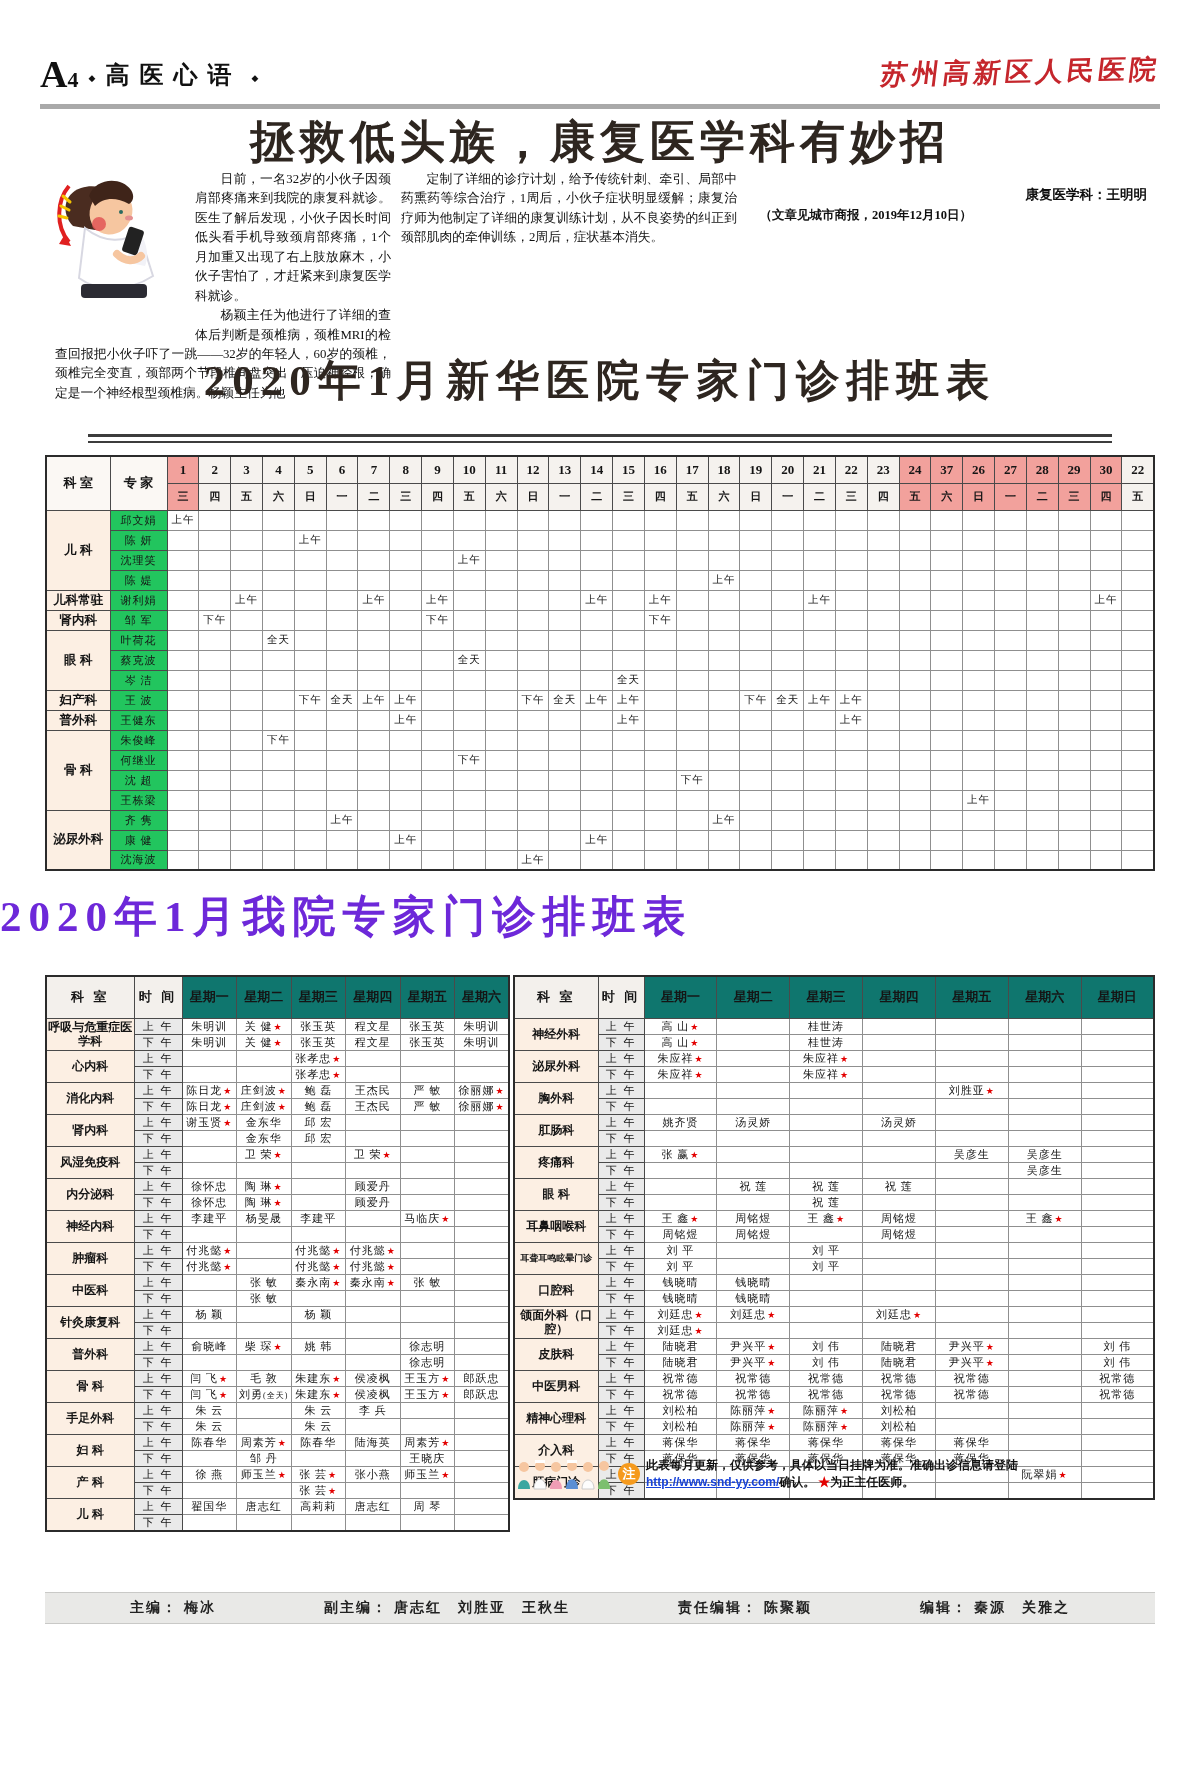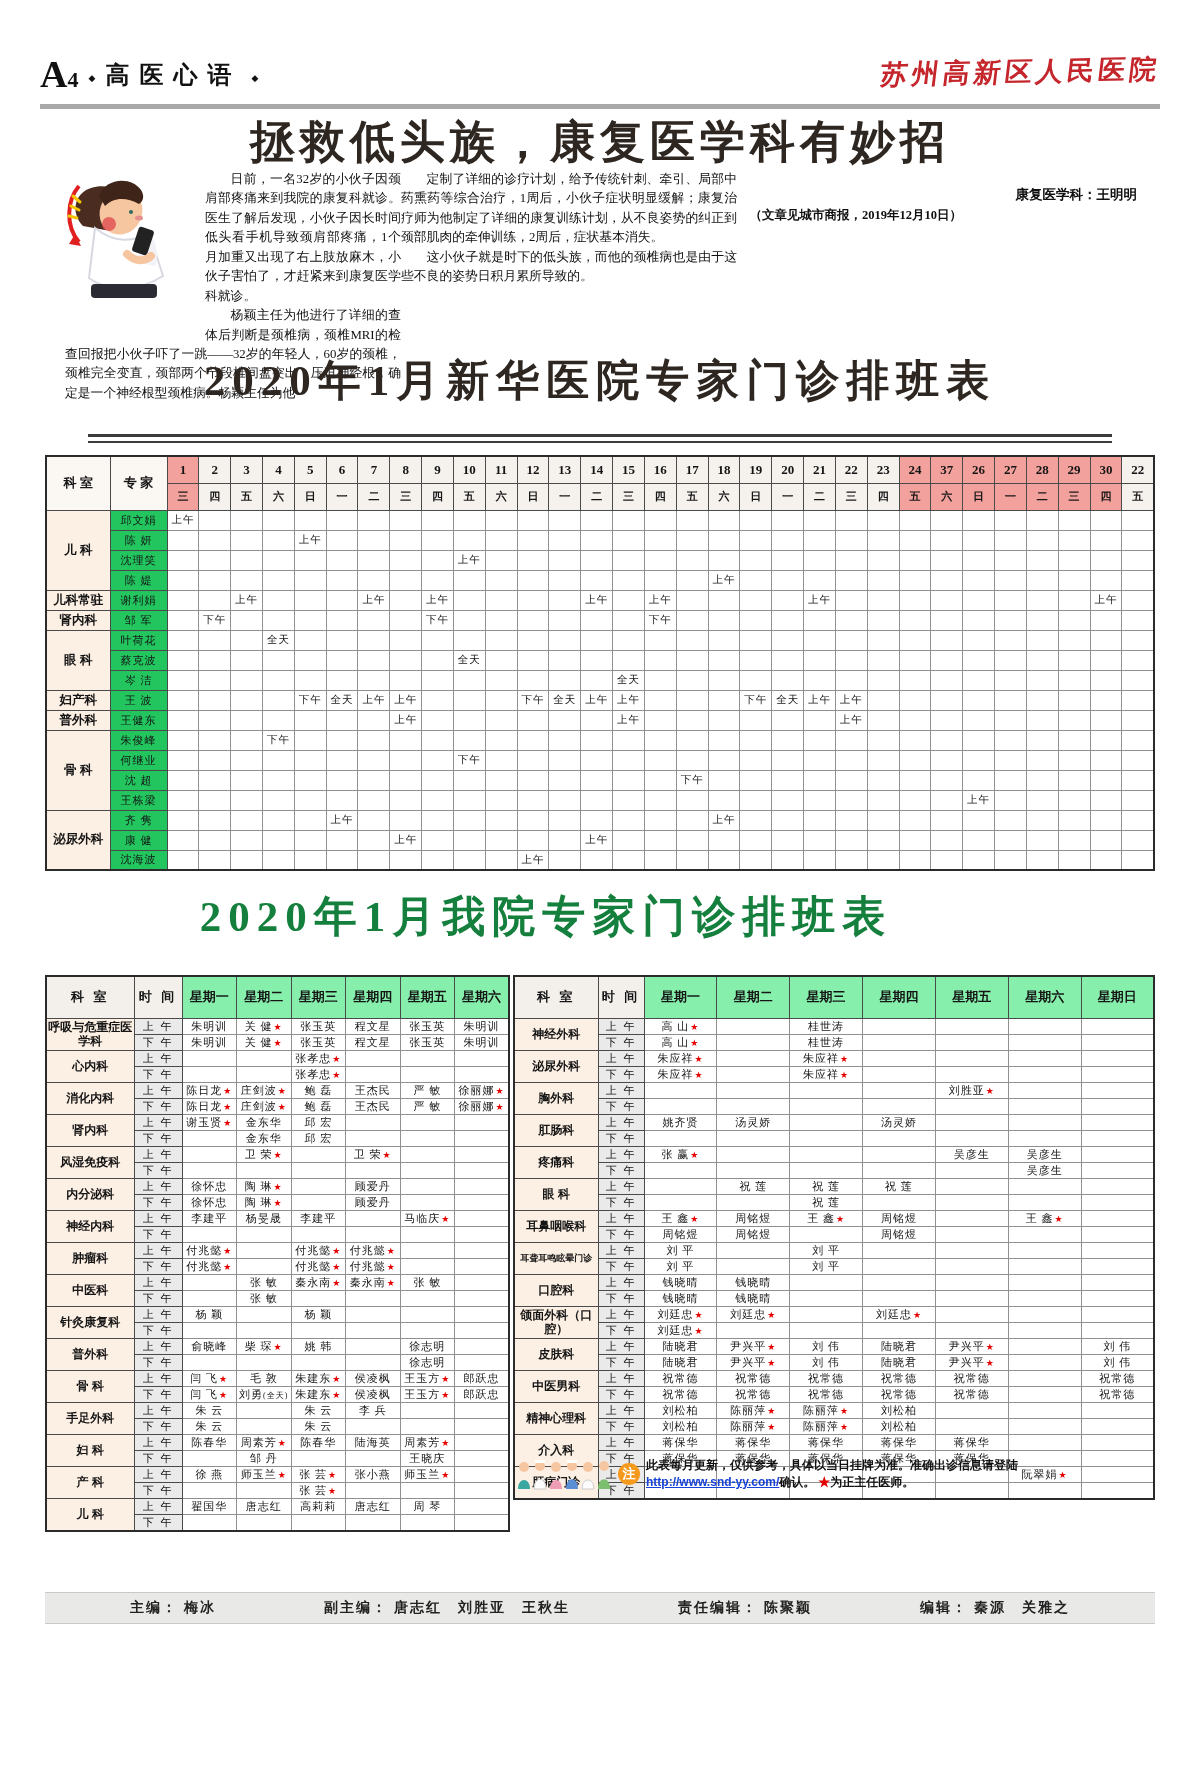--- a/index.html
+++ b/index.html
@@ -11,31 +11,31 @@
 .mast{left:40px;top:52px;width:1120px;height:50px}
 .pagelab{font-size:38px;font-weight:bold;font-family:"Liberation Serif",serif;color:#111;letter-spacing:0}
 .pagelab small{font-size:22px}
 .secdot{font-size:9px;color:#111;vertical-align:6px;margin:0 6px}
 .seclab{font-size:24px;font-weight:bold;letter-spacing:10px;color:#111;font-family:Liberation Serif, serif;vertical-align:4px}
 .mastright{position:absolute;right:0;top:2px;font-size:27px;font-weight:bold;color:#c5262c;letter-spacing:4px;transform:skewX(-8deg) rotate(-1.2deg);font-family:"Liberation Serif",serif}
 .mastrule{left:40px;top:104px;width:1120px;height:5px;background:#a9a9a9}
 
 
 .arttitle{left:150px;top:112px;width:900px;text-align:center;font-size:45px;font-weight:bold;letter-spacing:5px;color:#2e2620;font-family:"Liberation Serif",serif}
-.artbody{left:65px;top:170px;width:1100px;height:180px;display:flex;gap:0}
+.artbody{left:55px;top:170px;width:1100px;height:180px;display:flex;gap:10px}
 .artcol{font-size:12.8px;line-height:1.52;text-align:justify;color:#101010}
 .artcol p{text-indent:2em}
 .c1{width:336px}.c2{width:336px}.c3{width:400px}
 .illus{float:left;width:132px;height:172px;margin:-4px 8px 2px 0}
 .byline{font-weight:bold;text-align:right;font-size:13.5px;margin-top:15px}
 .source{font-weight:bold;font-size:12.5px;text-indent:1em}
 
 
 .bigtitle{left:0;top:352px;width:1200px;text-align:center;font-size:43px;font-weight:bold;letter-spacing:7px;color:#2e2620}
-.bigtitle2{left:0;top:888px;width:1092px;text-align:center;font-size:43px;font-weight:bold;letter-spacing:7px;color:#15803d}
+.bigtitle2{left:0;top:888px;width:1092px;text-align:left;font-size:43px;font-weight:bold;letter-spacing:7px;color:#6d28d9}
 .dblrule{left:88px;top:434px;width:1024px;height:9px;border-top:3px solid #3c3c3c;border-bottom:2px solid #3c3c3c}
 
 
 table{border-collapse:collapse;table-layout:fixed}
 td,th{border:1px solid #8f8f8f;text-align:center;vertical-align:middle;overflow:visible}
 .star{color:#e30000;font-size:9px;margin-left:1px;vertical-align:0}
 .tiny{font-size:8px}
 
 
 #t1{left:45px;top:455px;width:1110px;border:2px solid #2b2b2b}
@@ -45,21 +45,21 @@
 .t1wd{font-size:11px;font-weight:bold;height:27px;background:#f5f2ee;font-family:"Liberation Sans",sans-serif}
 .hol{background:#f2a19c}
 .t1dept{background:#fcefe3;font-weight:bold;font-size:12.5px;font-family:"Liberation Sans",sans-serif;border-color:#4a4a4a}
 .t1exp{background:#22c55e;font-size:11px;border-color:#4a4a4a;letter-spacing:1px}
 .t1c{height:20px;font-size:10.5px;white-space:nowrap;letter-spacing:1px}
 
 
 #t2l{left:45px;top:975px;width:465px;border:2px solid #2b2b2b}
 #t2r{left:513px;top:975px;width:642px;border:2px solid #2b2b2b}
 .t2lab{background:#f3f0ec;font-weight:bold;font-size:13px;height:28px;font-family:"Liberation Sans",sans-serif;letter-spacing:3px;border-color:#4a4a4a}
-.t2day{background:#86efac;font-weight:bold;font-size:13px;height:42px;font-family:Liberation Serif, serif;border-color:#4a4a4a}
+.t2day{background:#0f766e;font-weight:bold;font-size:13px;height:42px;font-family:Liberation Serif, serif;border-color:#4a4a4a}
 .t2dept{background:#fcefe3;font-weight:bold;font-size:12px;line-height:1.2;font-family:"Liberation Sans",sans-serif;border-color:#4a4a4a}
 .t2dept.sm{font-size:9px}
 .t2time{background:#eaeaea;font-size:11px;letter-spacing:2px;border-color:#4a4a4a}
 #t2l .t2c{height:15px;font-size:11px;white-space:nowrap;letter-spacing:1px}
 #t2r .t2c{height:15px;font-size:11px;white-space:nowrap;letter-spacing:1px}
 
 
 .note{left:516px;top:1452px;width:640px;height:44px;display:flex;align-items:center;gap:6px}
 .staffrow{display:flex;gap:2px;align-items:flex-end}
 .badge{width:22px;height:22px;border-radius:50%;background:#f59a1d;color:#fff;font-size:13px;font-weight:bold;display:flex;align-items:center;justify-content:center;font-family:"Liberation Sans",sans-serif}
@@ -105,21 +105,20 @@
             <path d="M8 30 L15 36"></path>
         </g>
         <circle cx="44" cy="58" r="7" fill="#e25555" opacity="0.85"></circle>
       </svg>
     </span>
     <p>日前，一名32岁的小伙子因颈肩部疼痛来到我院的康复科就诊。医生了解后发现，小伙子因长时间低头看手机导致颈肩部疼痛，1个月加重又出现了右上肢放麻木，小伙子害怕了，才赶紧来到康复医学科就诊。</p>
     <p>杨颖主任为他进行了详细的查体后判断是颈椎病，颈椎MRI的检查回报把小伙子吓了一跳——32岁的年轻人，60岁的颈椎，颈椎完全变直，颈部两个节段椎间盘突出，压迫神经根，确定是一个神经根型颈椎病。杨颖主任为他</p>
   </div>
   <div class="artcol c2">
     <p>定制了详细的诊疗计划，给予传统针刺、牵引、局部中药熏药等综合治疗，1周后，小伙子症状明显缓解；康复治疗师为他制定了详细的康复训练计划，从不良姿势的纠正到颈部肌肉的牵伸训练，2周后，症状基本消失。</p>
-    <p>这小伙子就是时下的低头族，而他的颈椎病也是由于这些不良的姿势日积月累所导致的。</p>
   </div>
   <div class="artcol c3">
     <div class="byline">康复医学科：王明明</div>
     <div class="source">（文章见城市商报，2019年12月10日）</div>
   </div>
 </div>
 
 <div class="abs bigtitle">2020年1月新华医院专家门诊排班表</div>
 <div class="abs dblrule"></div>
 <table id="t1" class="abs">

